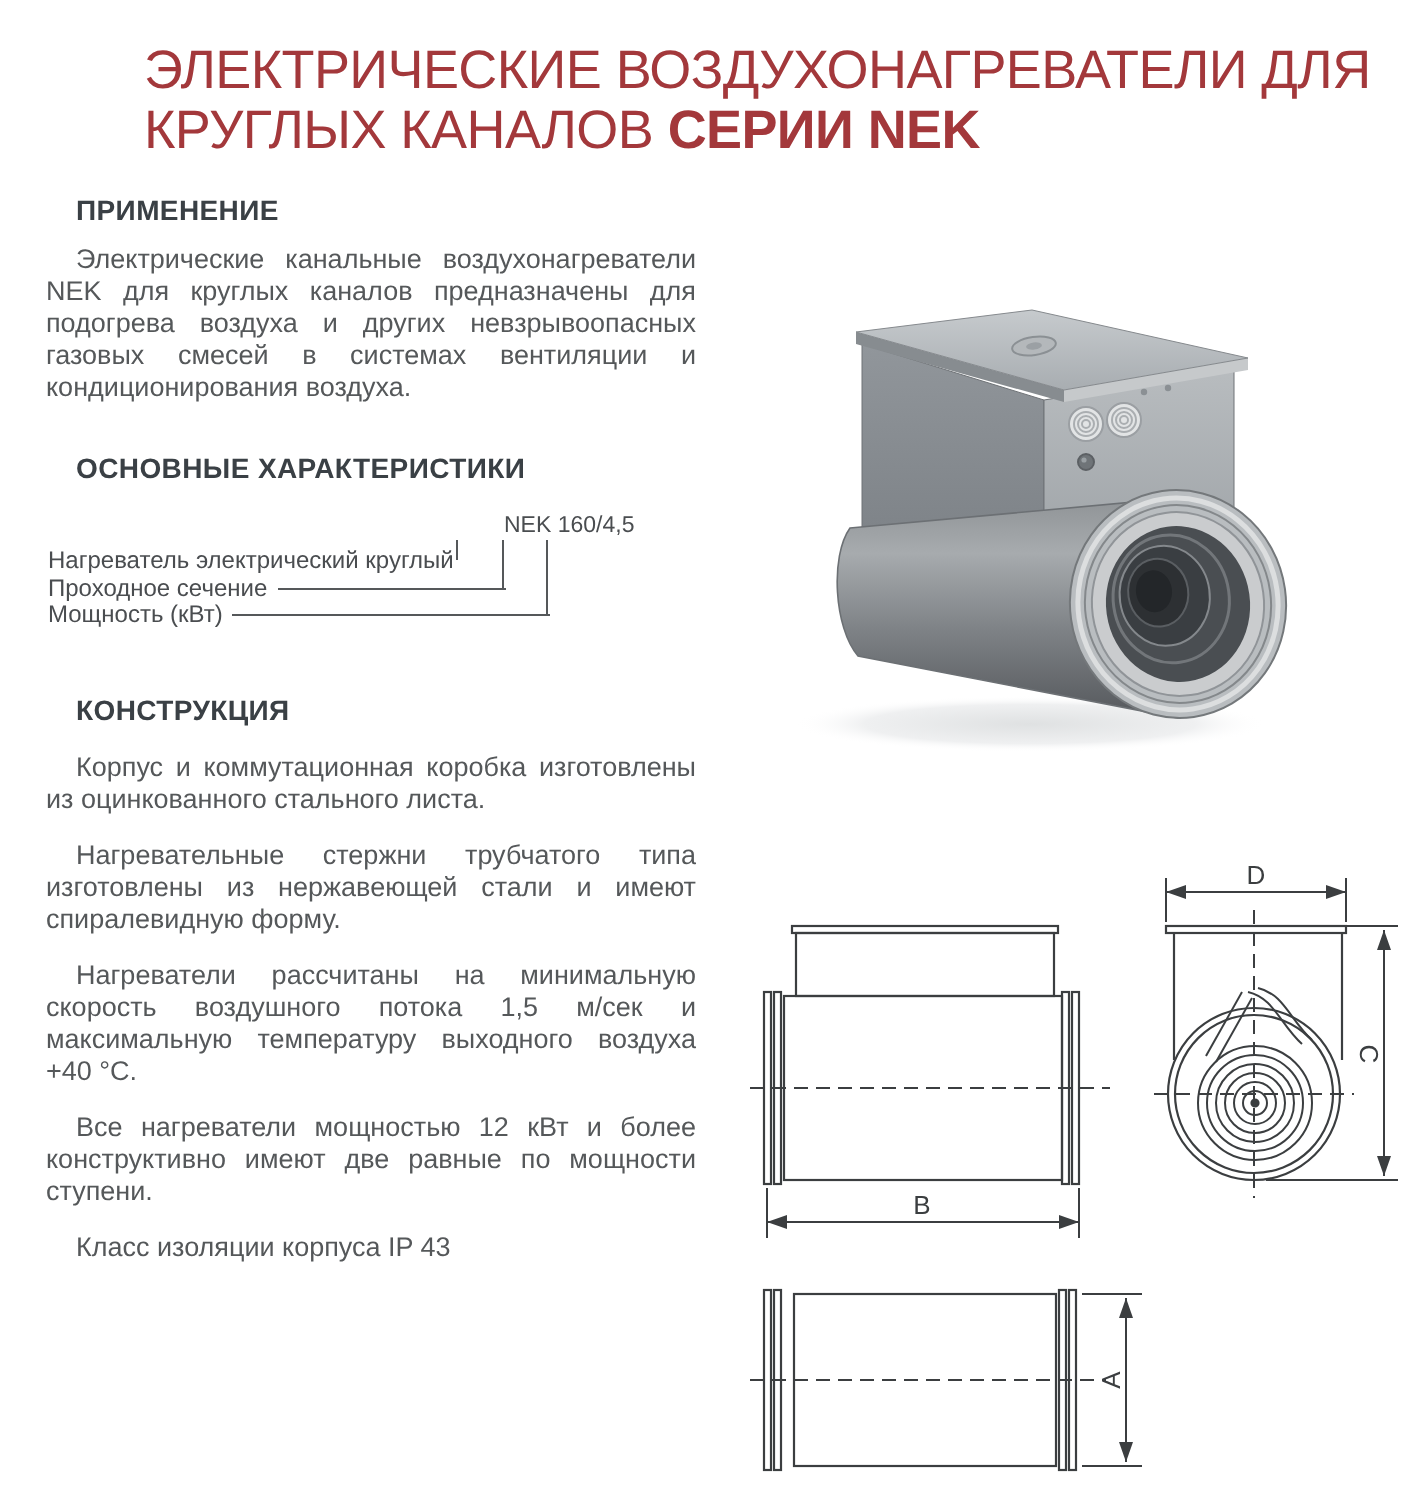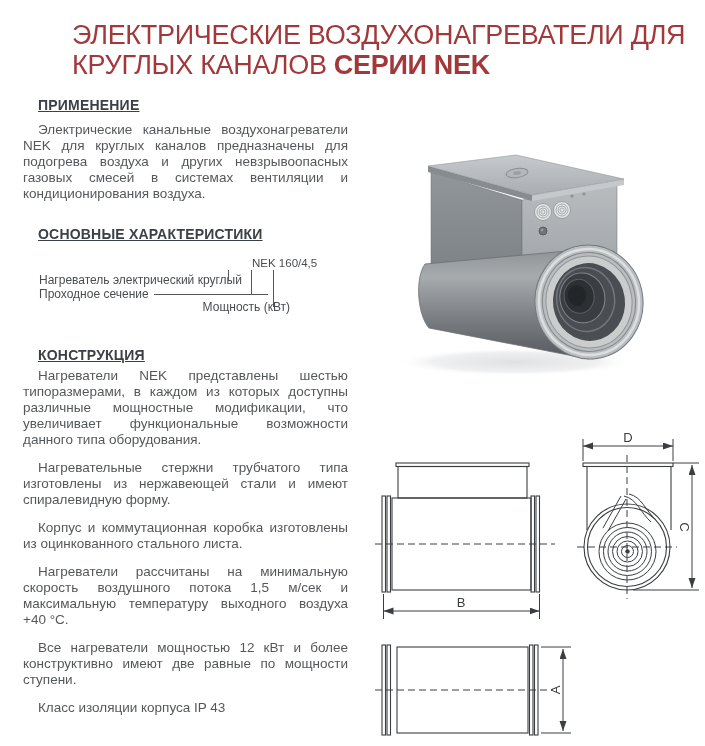--- a/index.html
+++ b/index.html
@@ -16,45 +16,45 @@
     color:#a3383b;font-weight:400;
   }
   .title .bold{font-weight:700;}
   
   .leftcol{
     position:absolute;left:23px;top:88px;width:325px;
     font-size:13.5px;line-height:16px;
   }
   .leftcol h2{
     margin:0 0 0 15px;font-size:14px;line-height:17px;
-    color:#3a4045;font-weight:700;letter-spacing:.2px;text-decoration:underline;
+    color:#3a4045;font-weight:700;letter-spacing:.2px;
   }
   .leftcol p{
     margin:8px 0 0 0;text-align:justify;text-indent:15px;color:#55585a;
   }
   .sp-lg{margin-top:24px !important;}
   .sp-md{margin-top:10px !important;}
   .construction-block h2{margin-top:28px;}
   .construction-block p{margin-top:12px;}
   
   .designation{
     position:relative;height:64px;margin-top:12px;margin-bottom:4px;
     font-size:12px;color:#4a4d50;
   }
   .desig-code{
     position:absolute;left:189px;top:0;font-size:11.5px;color:#4a4d50;white-space:nowrap;margin-left:40px;
   }
   .desig-row{
-    position:absolute;left:16px;display:flex;align-items:flex-end;height:14px;
+    position:absolute;left:1px;display:flex;align-items:flex-end;height:14px;
   }
   .desig-row .lbl{white-space:nowrap;line-height:14px;}
   .desig-row .hline{flex:1;border-bottom:1.2px solid #55585a;margin:0 0 6px 5px;}
   .desig-row.r1{top:18px;width:206px;}
   .desig-row.r2{top:32px;width:229px;}
-  .desig-row.r3{top:45px;width:251px;flex-direction:column;}
+  .desig-row.r3{top:45px;width:251px;}
   .desig-tick{position:absolute;border-left:1.2px solid #55585a;width:0;}
   .tick1{left:205px;top:15px;height:10px;}
   .tick2{left:228px;top:15px;height:24px;}
   .tick3{left:250px;top:15px;height:37px;}
   
   .photo{position:absolute;left:365px;top:88px;width:340px;height:300px;}
   .drawings{position:absolute;left:365px;top:430px;width:340px;height:316px;}
   svg text{font-family:"Liberation Sans", sans-serif;}
 </style>
 </head>
@@ -86,23 +86,22 @@
       <span class="lbl">Мощность (кВт)</span>
       <span class="hline"></span>
     </div>
     <div class="desig-tick tick1"></div>
     <div class="desig-tick tick2"></div>
     <div class="desig-tick tick3"></div>
   </div>
 
   <div class="construction-block">
     <h2>КОНСТРУКЦИЯ</h2>
-    <p style="margin-top:4px">Нагреватели NEK представлены шестью типоразмерами, в каждом из которых доступны различные мощностные модификации, что увеличивает функциональные возможности данного типа оборудования.</p>
+    <p>Корпус и коммутационная коробка изготовлены из оцинкованного стального листа.</p>
     <p>Нагревательные стержни трубчатого типа изготовлены из нержавеющей стали и имеют спиралевидную форму.</p>
-    <p>Корпус и коммутационная коробка изготовлены из оцинкованного стального листа.</p>
     <p>Нагреватели рассчитаны на минимальную скорость воздушного потока 1,5 м/сек и максимальную температуру выходного воздуха +40 °С.</p>
     <p>Все нагреватели мощностью 12 кВт и более конструктивно имеют две равные по мощности ступени.</p>
     <p>Класс изоляции корпуса IP 43</p>
   </div>
 </div>
 
 <div class="photo">
 <svg width="340" height="300" viewBox="0 0 340 300">
   <defs>
     <linearGradient id="gTop" x1="0" y1="0" x2="0" y2="1">

